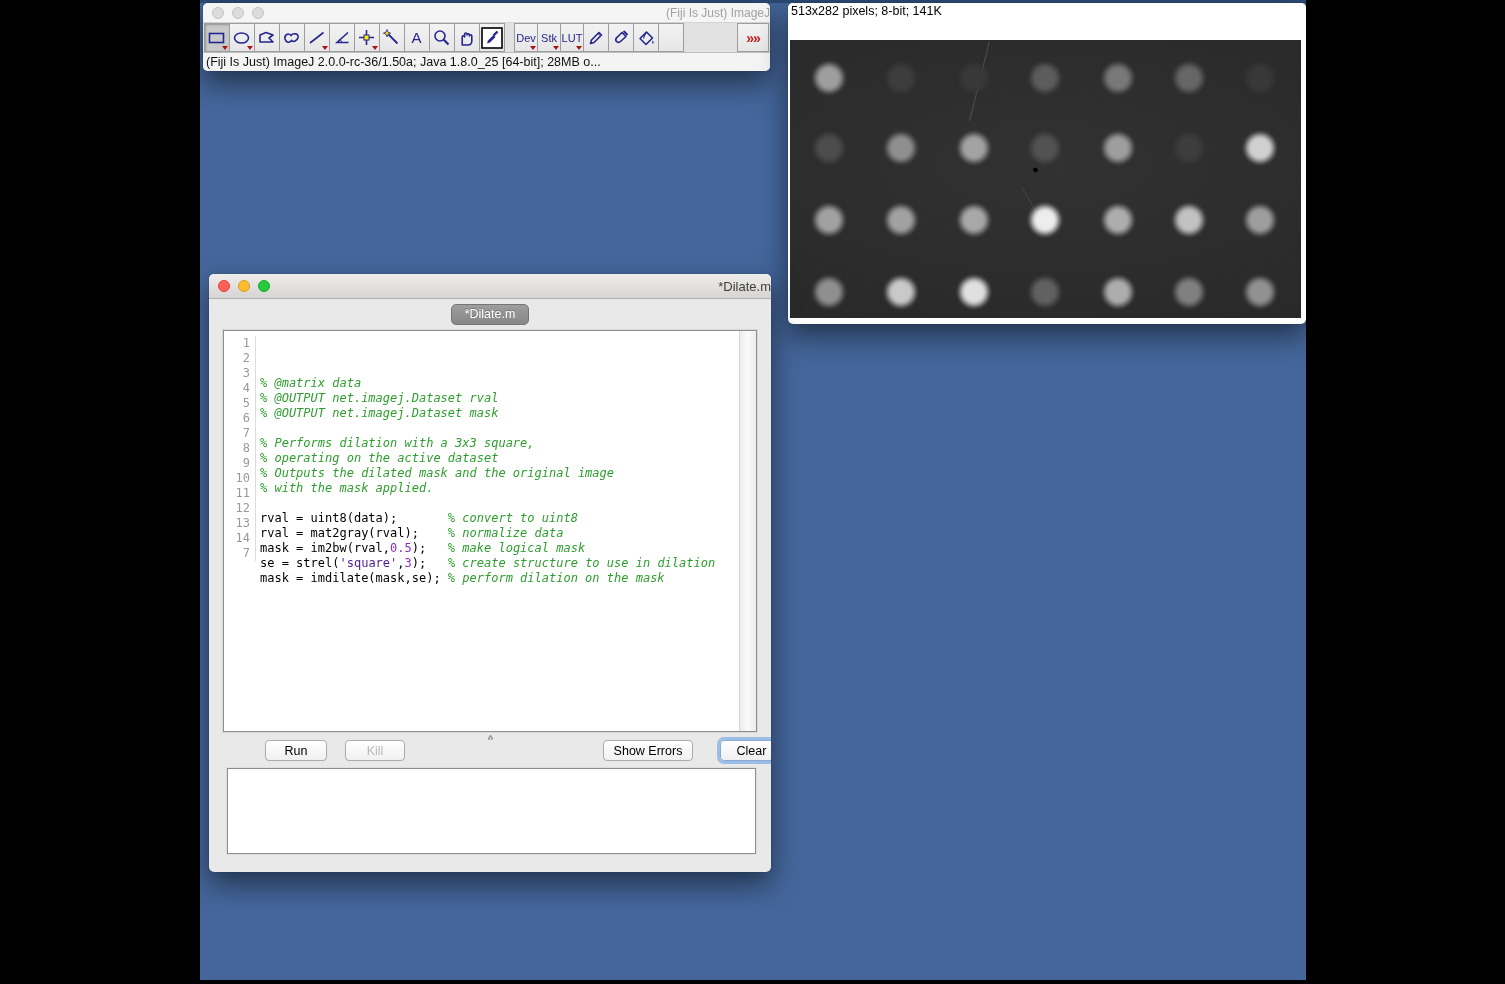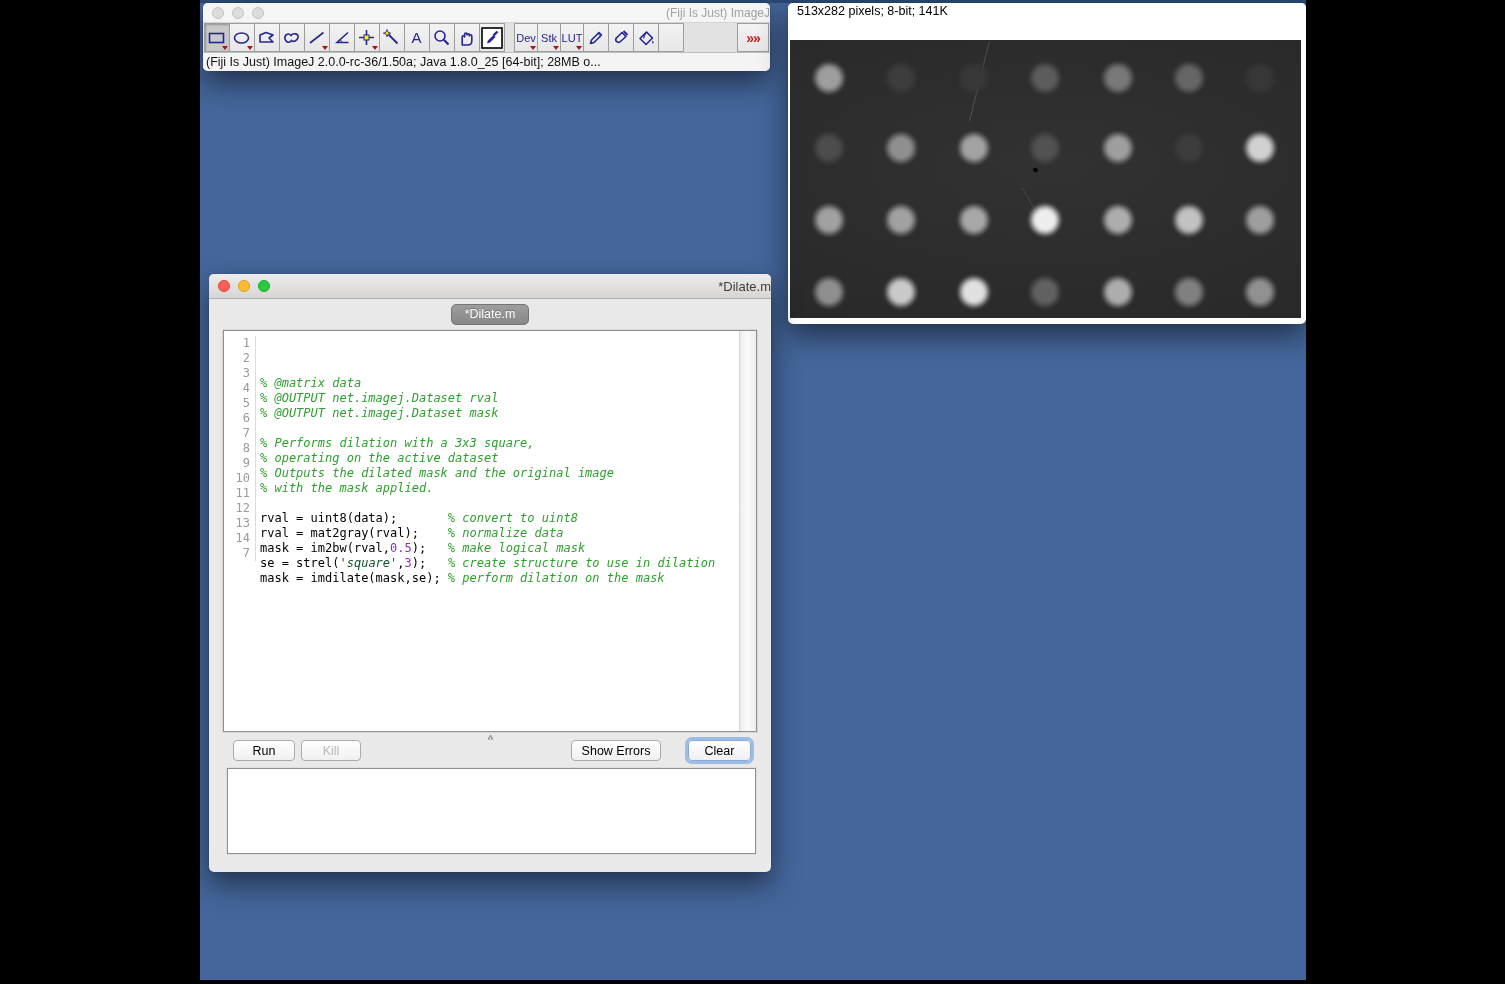--- a/index.html
+++ b/index.html
@@ -33,21 +33,21 @@
   .tool-label{font-size:11px;color:#26268f;}
   .tool svg{display:block;}
   .menu-tri{position:absolute;right:1px;bottom:1px;width:0;height:0;border-left:3px solid transparent;border-right:3px solid transparent;border-top:4px solid #b01212;}
   .tool[data-name="tool-spare"]{background:linear-gradient(#f3f3f3,#e6e6e6);}
   .tool[data-name="tool-more"]{margin-left:auto;width:32px;border-color:#9d9d9d;}
   .tool[data-name="tool-more"] .tool-label{color:#c41f1f;font-size:14px;font-weight:bold;letter-spacing:-1px;}
   .ij-status{height:18px;background:#f4f4f4;font-size:12.5px;color:#111;display:flex;align-items:center;padding-left:3px;white-space:nowrap;overflow:hidden;}
 
   
   .dotblot{left:788px;top:3px;width:518px;height:321px;background:#fff;}
-  .db-infobar{height:16px;background:#fff;font-size:12.5px;color:#000;display:flex;align-items:center;padding-left:9px;}
+  .db-infobar{height:16px;background:#fff;font-size:12.5px;color:#000;display:flex;align-items:center;padding-left:3px;}
   .blot-wrap{position:absolute;left:2px;right:5px;top:37px;bottom:6px;}
   .blot{position:relative;width:100%;height:100%;background:
     radial-gradient(120% 90% at 50% 45%, rgba(255,255,255,.03), rgba(0,0,0,.12)),#2b2b2b;overflow:hidden;}
   .dot{position:absolute;width:34px;height:34px;margin:-17px 0 0 -17px;border-radius:50%;filter:blur(1.5px);}
   .scratch{position:absolute;background:rgba(255,255,255,.16);}
   .scratch-1{left:37%;top:0;width:1px;height:82px;transform:rotate(14deg);}
   .scratch-2{left:47%;top:52%;width:1px;height:34px;transform:rotate(-30deg);opacity:.6;}
   .speck{position:absolute;left:47.5%;top:46%;width:5px;height:4px;background:#000;border-radius:50%;transform:rotate(20deg);}
 
   
@@ -55,34 +55,34 @@
   .tabstrip{position:absolute;left:0;right:0;top:30px;height:22px;text-align:center;}
   .tab{display:inline-block;padding:2px 13px 3px;background:linear-gradient(#9e9e9e,#878787);border:1px solid #757575;border-radius:5px;color:#fff;font-size:12.5px;text-shadow:0 -1px 0 rgba(0,0,0,.25);}
   .code-panel{position:absolute;left:14px;top:56px;width:534px;height:402px;box-sizing:border-box;border:1px solid #8f8f8f;background:#fff;box-shadow:0 0 0 1px #d7d7d7;display:flex;}
   .code-scroll{flex:1;overflow:hidden;padding-top:5px;display:flex;flex-direction:column;}
   .cl{display:flex;height:15px;line-height:15px;font-family:"DejaVu Sans Mono",monospace;font-size:12px;}
   .ln{width:26px;flex:0 0 26px;text-align:right;padding-right:5px;color:#9a9a9a;border-right:1px solid #dcdcdc;background:#fff;}
   .lc{flex:1;white-space:pre;padding-left:4px;color:#000;margin-top:40px;}
   .cl.hl .lc{background:#f7f49f;}
   .tk-c{color:#2e9e2e;font-style:italic;}
   .tk-n{color:#8a2fbe;}
-  .tk-s{color:#14532d;font-style:italic;}
+  .tk-s{color:#4c1d95;}
   .tk-o{color:#996600;}
   .vscrollbar{flex:0 0 16px;background:linear-gradient(to right,#ececec,#fbfbfb 45%,#ececec);border-left:1px solid #d6d6d6;}
   .splitter{position:absolute;left:14px;right:14px;top:459px;height:8px;display:flex;align-items:center;justify-content:center;}
   .grip{width:7px;height:5px;background:
     radial-gradient(circle at 30% 70%, #9a9a9a 1px, transparent 1.4px),
     radial-gradient(circle at 70% 70%, #9a9a9a 1px, transparent 1.4px),
     radial-gradient(circle at 50% 25%, #9a9a9a 1px, transparent 1.4px);}
   .btnrow{position:absolute;left:0;right:0;top:466px;height:22px;}
-  .mbtn{position:absolute;top:0;height:21px;box-sizing:border-box;background:linear-gradient(#ffffff,#f0f0f0);border:1px solid #ababab;border-radius:4px;font-family:"Liberation Sans",sans-serif;font-size:12.5px;color:#000;padding:0;}
+  .mbtn{position:absolute;top:0;height:21px;box-sizing:border-box;background:linear-gradient(#ffffff,#f0f0f0);border:1px solid #ababab;border-radius:4px;font-family:"Liberation Sans",sans-serif;font-size:12.5px;color:#000;padding:0;margin-left:32px;}
   .mbtn.disabled{color:#b9b9b9;}
   .mbtn.focused{box-shadow:0 0 0 3px rgba(115,167,227,.65);border-color:#86abdb;}
   .mbtn-run{left:24px;width:62px;}
-  .mbtn-kill{left:92px;width:60px;}
+  .mbtn-kill{left:104px;width:60px;}
   .mbtn-show-errors{left:362px;width:90px;}
   .mbtn-clear{left:479px;width:63px;}
   .console{position:absolute;left:18px;top:494px;width:529px;height:86px;box-sizing:border-box;background:#fff;border:1px solid #8f8f8f;box-shadow:0 0 0 1px #dedede;font-size:12px;}
 </style>
 </head>
 <body>
 
 <div class="stage" data-name="screen">
   <div class="desktop" data-name="desktop">
     <div class="desktop-top-strip" data-name="desktop-top-strip"></div>

